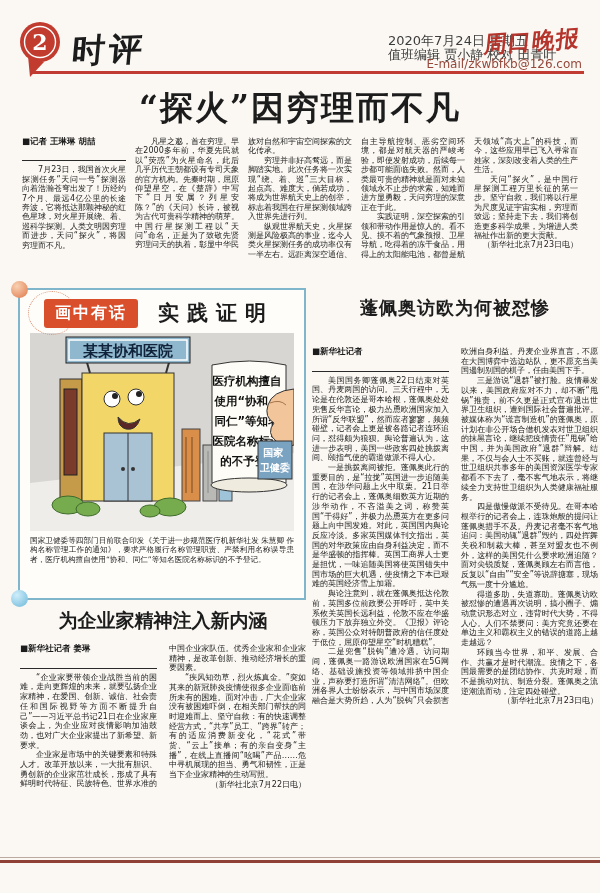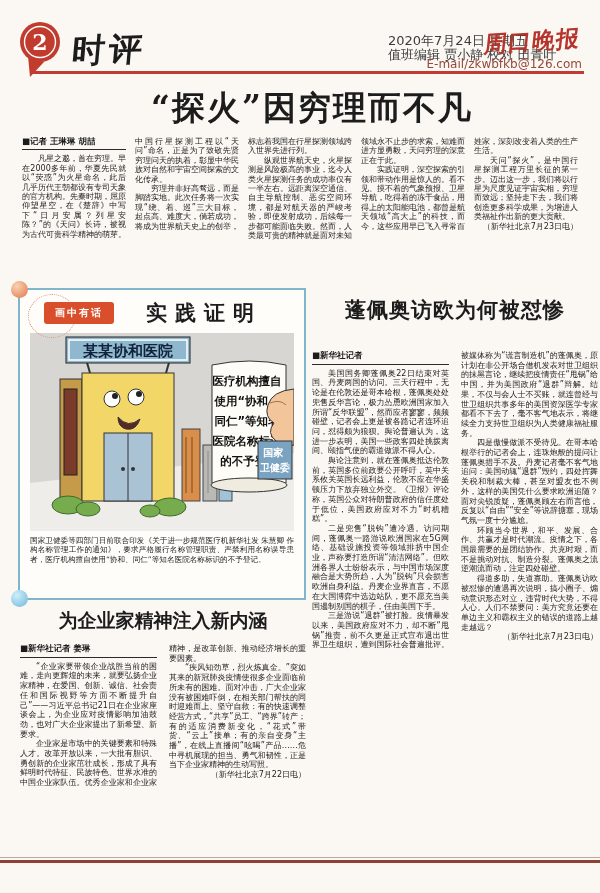--- a/index.html
+++ b/index.html
@@ -8,46 +8,46 @@
   
   .pin{position:absolute;left:16px;top:20px;width:48px;height:58px;}
   .section-title{position:absolute;left:72px;top:28px;font-size:33px;font-weight:900;
         font-family:"DejaVu Serif",serif;transform:skewX(-7deg) rotate(-2deg);letter-spacing:4px;}
   .header-meta{position:absolute;left:388px;top:34px;font-size:13px;line-height:14px;color:#3c3c3c;white-space:nowrap;}
   .masthead{position:absolute;right:20px;top:26px;font-size:23px;font-weight:900;color:#b5342c;
         font-family:"DejaVu Serif",serif;transform:rotate(-4deg) skewX(-10deg);letter-spacing:1px;}
   .email{position:absolute;right:18px;top:57px;font-size:12px;color:#96483b;}
   .header-rule{position:absolute;left:30px;right:16px;top:71px;height:3px;background:#c13b33;}
   
-  .byline{font-weight:bold;font-size:8.5px;border-bottom:1.2px solid #2a2a2a;padding-bottom:3px;margin:0 0 4px 0;}
+  .byline{font-weight:bold;font-size:8.5px;border-bottom:1.2px solid #2a2a2a;padding-bottom:14px;margin:0 0 4px 0;}
   .para{margin:0;text-indent:2em;}
   .dateline{text-align:right;margin:0;}
   
-  .lead-headline{position:absolute;left:34px;top:86px;width:556px;text-align:center;font-size:33px;
+  .lead-headline{position:absolute;left:22px;top:86px;width:556px;text-align:center;font-size:33px;
         font-weight:900;font-family:"DejaVu Serif",serif;letter-spacing:2px;}
   .lead-body{position:absolute;left:22px;top:137px;width:556px;height:146px;column-count:5;column-gap:9px;
         font-size:8px;line-height:9.4px;text-align:justify;overflow:hidden;}
   
   .cartoon-box{position:absolute;left:18px;top:288px;width:288px;height:312px;border:2px solid #7fb6cc;
         background:#fefdfa;box-sizing:border-box;padding:8px 10px 5px;}
   .dot{position:absolute;border-radius:50%;}
   .dot-orange{left:-9px;top:-9px;width:17px;height:17px;background:radial-gradient(circle at 35% 30%,#f8d2b2,#e0764a);}
   .dot-blue{left:-9px;bottom:-9px;width:17px;height:17px;background:radial-gradient(circle at 35% 30%,#cfeefb,#6db7d8);}
   .cartoon-head{display:flex;align-items:center;height:30px;}
   .badge-wrap{position:relative;margin-left:14px;}
   .badge-arc{position:absolute;left:-16px;top:-8px;width:46px;height:42px;border:1.5px dotted #dc9070;border-radius:50%;}
-  .badge{position:relative;background:#d94f2b;color:#fff;font-size:10px;font-weight:bold;
+  .badge{position:relative;background:#d94f2b;color:#fff;font-size:16px;font-weight:bold;
         padding:4px 11px;border-radius:3px;letter-spacing:2px;}
   .cartoon-title{flex:1;text-align:center;font-size:21px;font-weight:900;letter-spacing:8px;}
   .cartoon-art{display:block;margin-top:5px;}
   .cartoon-caption{margin:5px 0 0 0;font-size:7.6px;line-height:9.4px;text-align:justify;}
   .credit{float:right;}
   
   .pompeo{position:absolute;left:312px;top:296px;width:286px;}
-  .pompeo-headline{text-align:center;font-size:21px;font-weight:900;font-family:"DejaVu Serif",serif;letter-spacing:1px;margin:0;}
+  .pompeo-headline{text-align:center;font-size:18px;font-weight:900;font-family:"DejaVu Serif",serif;letter-spacing:1px;margin:0;}
   .pompeo-body{margin-top:27px;height:512px;column-count:2;column-gap:12px;font-size:8px;line-height:9.7px;
         text-align:justify;overflow:hidden;}
   
   .ent{position:absolute;left:20px;top:608px;width:286px;}
   .ent-headline{text-align:center;font-size:19px;font-weight:900;font-family:"DejaVu Serif",serif;margin:0;}
   .ent-body{margin-top:10px;height:220px;column-count:2;column-gap:12px;font-size:8px;line-height:9.7px;
         text-align:justify;overflow:hidden;}
   
   .rule-thin{position:absolute;left:0;right:0;top:857px;height:1px;background:#b9ab9f;}
   .rule-thick{position:absolute;left:0;right:0;top:860px;height:3px;background:#8e4134;}
@@ -69,25 +69,26 @@
     <div>值班编辑 贾小静 校对 田青叶</div>
   </div>
   <div class="masthead">周口晚报</div>
   <div class="email">E-mail/zkwbfkb@126.com</div>
   <div class="header-rule"></div>
 
   <div class="lead-headline">“探火”因穷理而不凡</div>
   <div class="lead-body">
     <div class="byline">■记者 王琳琳 胡喆</div>
     <div>
+        <p class="para">7月23日，我国首次火星探测任务“天问一号”探测器向着浩瀚苍穹出发了！历经约7个月、最远4亿公里的长途奔波，它将抵达那颗神秘的红色星球，对火星开展绕、着、巡科学探测。人类文明因穷理而进步，天问“探火”，将因穷理而不凡。</p>
         <p class="para">凡星之邈，首在穷理。早在2000多年前，华夏先民就以“荧惑”为火星命名，此后几乎历代王朝都设有专司天象的官方机构。先秦时期，屈原仰望星空，在《楚辞》中写下“日月安属？列星安陈？”的《天问》长诗，被视为古代可贵科学精神的萌芽。中国行星探测工程以“天问”命名，正是为了致敬先贤穷理问天的执着，彰显中华民族对自然和宇宙空间探索的文化传承。</p>
         <p class="para">穷理并非好高骛远，而是脚踏实地。此次任务将一次实现“绕、着、巡”三大目标，起点高、难度大，倘若成功，将成为世界航天史上的创举，标志着我国在行星探测领域跨入世界先进行列。</p>
         <p class="para">纵观世界航天史，火星探测是风险极高的事业，迄今人类火星探测任务的成功率仅有一半左右。远距离深空通信、自主导航控制、恶劣空间环境，都是对航天器的严峻考验，即使发射成功，后续每一步都可能面临失败。然而，人类最可贵的精神就是面对未知领域永不止步的求索，知难而进方显勇毅，天问穷理的深意正在于此。</p>
         <p class="para">实践证明，深空探索的引领和带动作用是惊人的。看不见、摸不着的气象预报、卫星导航，吃得着的冻干食品，用得上的太阳能电池，都曾是航天领域“高大上”的科技，而今，这些应用早已飞入寻常百姓家，深刻改变着人类的生产生活。</p>
-        <p class="para">天问“探火”，是中国行星探测工程万里长征的第一步。迈出这一步，我们将以行星为尺度见证宇宙实相，穷理而致远；坚持走下去，我们将创造更多科学成果，为增进人类福祉作出新的更大贡献。</p>
+        <p class="para">天问“探火”，是中国行星探测工程万里长征的第一步。坚守自救，我们将以行星为尺度见证宇宙实相，穷理而致远；坚持走下去，我们将创造更多科学成果，为增进人类福祉作出新的更大贡献。</p>
       </div>
     <div class="dateline">（新华社北京7月23日电）</div>
   </div>
 
   <div class="cartoon-box">
     <div class="dot dot-orange"></div>
     <div class="dot dot-blue"></div>
     <div class="cartoon-head">
       <div class="badge-wrap">
         <div class="badge-arc"></div>
@@ -168,26 +169,27 @@
       <span>国家卫健委等四部门日前联合印发《关于进一步规范医疗机构名称管理工作的通知》，要求严格履行名称管理职责、严禁利用名称误导患者，医疗机构擅自使用“协和、同仁”等知名医院名称标识的不予登记。</span>
     </p>
   </div>
 
   <div class="pompeo">
     <h2 class="pompeo-headline">蓬佩奥访欧为何被怼惨</h2>
     <div class="pompeo-body">
       <div class="byline">■新华社记者</div>
       <div>
           <p class="para">美国国务卿蓬佩奥22日结束对英国、丹麦两国的访问。三天行程中，无论是在伦敦还是哥本哈根，蓬佩奥处处兜售反华言论，极力怂恿欧洲国家加入所谓“反华联盟”，然而应者寥寥，频频碰壁，记者会上更是被各路记者连环追问，怼得颇为狼狈。舆论普遍认为，这进一步表明，美国一些政客四处挑拨离间、颐指气使的霸道做派不得人心。</p>
-          <p class="para">舆论注意到，就在蓬佩奥抵达伦敦前，英国多位前政要公开呼吁，英中关系攸关英国长远利益，伦敦不应在华盛顿压力下放弃独立外交。《卫报》评论称，英国公众对特朗普政府的信任度处于低位，美国政府应对不力“时机糟糕”。</p>
+          <p class="para">一是挑拨离间被拒。蓬佩奥此行的重要目的，是“拉拢”英国进一步追随美国，在涉华问题上火中取栗。21日举行的记者会上，蓬佩奥细数英方近期的涉华动作，不吝溢美之词，称赞英国“干得好”，并极力怂恿英方在更多问题上向中国发难。对此，英国国内舆论反应冷淡。多家英国媒体刊文指出，英国的对华政策应由自身利益决定，而不是华盛顿的指挥棒。英国工商界人士更是担忧，一味追随美国将使英国错失中国市场的巨大机遇，使疫情之下本已艰难的英国经济雪上加霜。</p>
+          <p class="para">舆论注意到，就在蓬佩奥抵达伦敦前，英国多位前政要公开呼吁，英中关系攸关英国长远利益，伦敦不应在华盛顿压力下放弃独立外交。《卫报》评论称，英国公众对特朗普政府的信任度处于低位，屈原仰望星空“时机糟糕”。</p>
           <p class="para">二是兜售“脱钩”遭冷遇。访问期间，蓬佩奥一路游说欧洲国家在5G网络、基础设施投资等领域排挤中国企业，声称要打造所谓“清洁网络”。但欧洲各界人士纷纷表示，与中国市场深度融合是大势所趋，人为“脱钩”只会损害欧洲自身利益。丹麦企业界直言，不愿在大国博弈中选边站队，更不愿充当美国遏制别国的棋子，任由美国下手。</p>
           <p class="para">三是游说“退群”被打脸。疫情暴发以来，美国政府应对不力，却不断“甩锅”推责，前不久更是正式宣布退出世界卫生组织，遭到国际社会普遍批评。被媒体称为“谎言制造机”的蓬佩奥，原计划在非公开场合借机发表对世卫组织的抹黑言论，继续把疫情责任“甩锅”给中国，并为美国政府“退群”辩解。结果，不仅与会人士不买账，就连曾经与世卫组织共事多年的美国资深医学专家都看不下去了，毫不客气地表示，将继续全力支持世卫组织为人类健康福祉服务。</p>
           <p class="para">四是傲慢做派不受待见。在哥本哈根举行的记者会上，连珠炮般的提问让蓬佩奥措手不及。丹麦记者毫不客气地追问：美国动辄“退群”毁约，四处挥舞关税和制裁大棒，甚至对盟友也不例外，这样的美国凭什么要求欧洲追随？面对尖锐质疑，蓬佩奥顾左右而言他，反复以“自由”“安全”等说辞搪塞，现场气氛一度十分尴尬。</p>
+          <p class="para">得道多助，失道寡助。蓬佩奥访欧被怼惨的遭遇再次说明，搞小圈子、煽动意识形态对立，违背时代大势，不得人心。人们不禁要问：美方究竟还要在单边主义和霸权主义的错误的道路上越走越远？</p>
           <p class="para">环顾当今世界，和平、发展、合作、共赢才是时代潮流。疫情之下，各国最需要的是团结协作、共克时艰，而不是挑动对抗、制造分裂。蓬佩奥之流逆潮流而动，注定四处碰壁。</p>
-          <p class="para">得道多助，失道寡助。蓬佩奥访欧被怼惨的遭遇再次说明，搞小圈子、煽动意识形态对立，违背时代大势，不得人心。人们不禁要问：美方究竟还要在单边主义和霸权主义的错误的道路上越走越远？</p>
         </div>
       <div class="dateline">（新华社北京7月23日电）</div>
     </div>
   </div>
 
   <div class="ent">
     <h2 class="ent-headline">为企业家精神注入新内涵</h2>
     <div class="ent-body">
       <div class="byline">■新华社记者 姜琳</div>
       <div>

